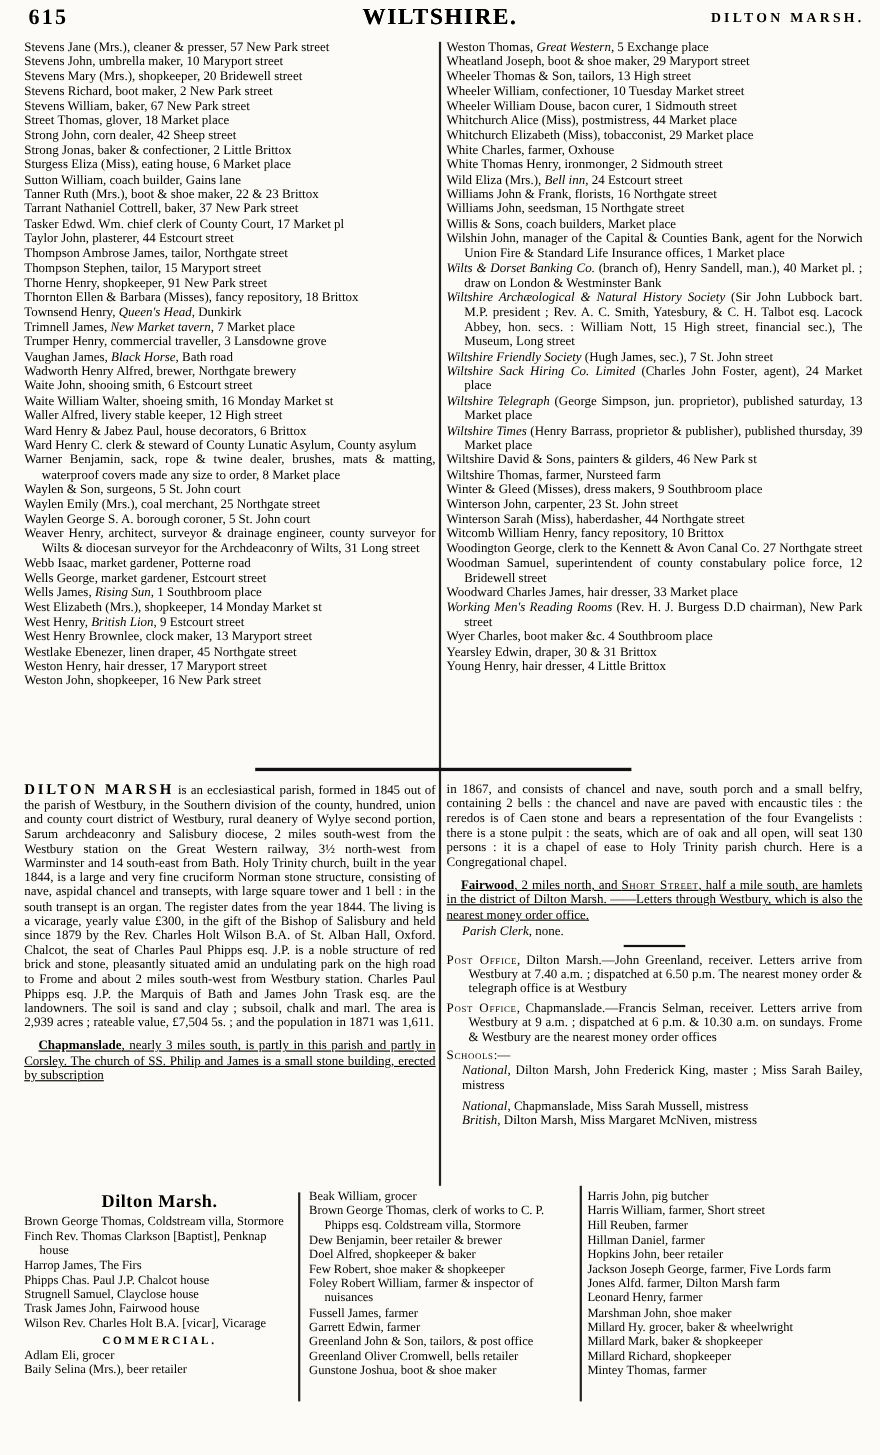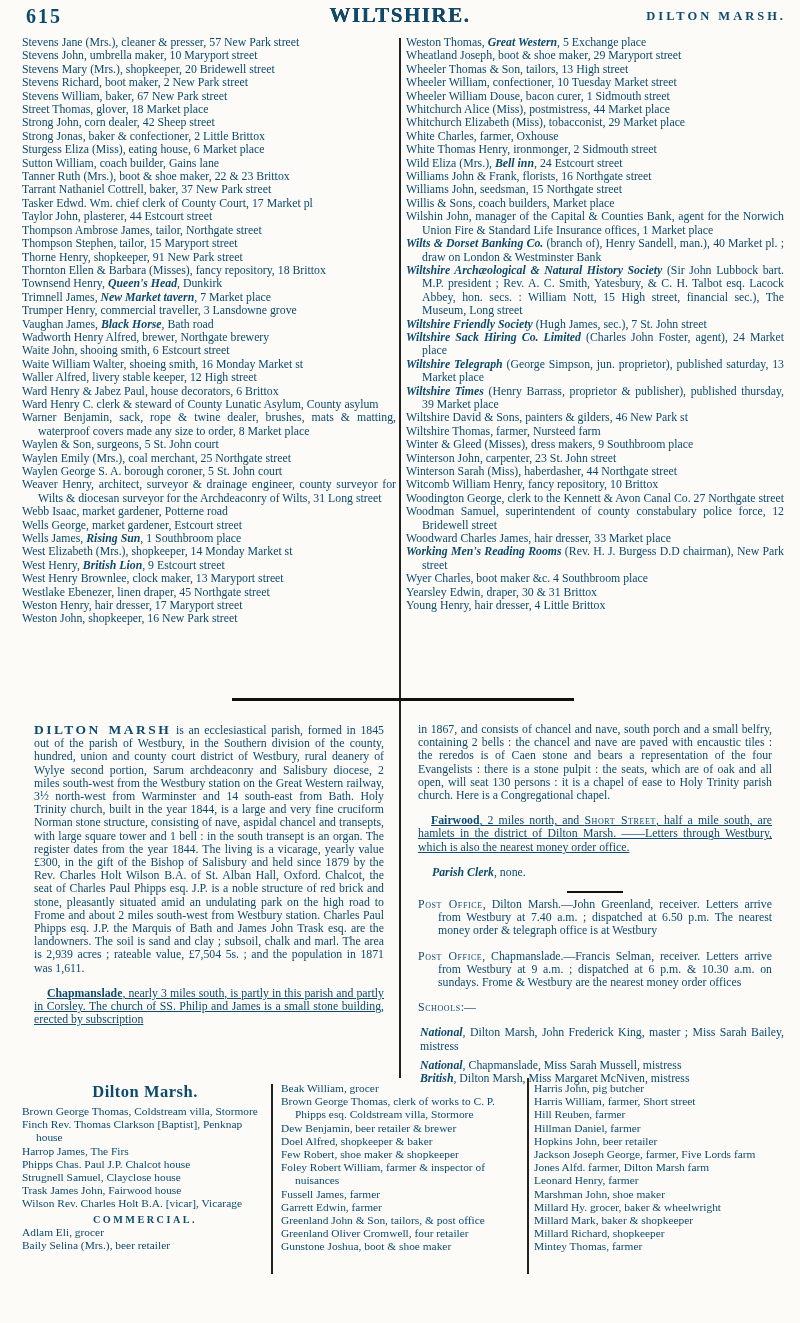--- a/index.html
+++ b/index.html
@@ -1,18 +1,18 @@
 <!DOCTYPE html>
 <html><head>
 <meta charset="utf-8">
 <style>
   html,body{margin:0;padding:0;background:#e9e7e0;}
   .page{
     position:relative;width:800px;height:1323px;margin:0 auto;
-    background:#fcfbf7;color:#0c4a6e;overflow:hidden;
+    background:#fcfbf7;color:#000000;overflow:hidden;
     font-family:"Liberation Serif","DejaVu Serif",serif;
   }
   
   .page-num{position:absolute;left:26px;top:5px;font-size:20px;font-weight:bold;letter-spacing:2px;}
   .page-title{position:absolute;left:0;right:0;top:3px;text-align:center;font-size:21px;font-weight:bold;letter-spacing:1.5px;text-shadow:0 0 .6px #000;}
   .running-head{position:absolute;right:14px;top:9px;font-size:12.5px;font-weight:bold;letter-spacing:3px;}
   
   .dir-col{position:absolute;top:36px;}
   .dir-left{left:22px;width:374px;}
   .dir-right{left:406px;width:378px;}
@@ -20,38 +20,38 @@
   
   .gutter-rule{position:absolute;left:399px;top:38px;width:2px;height:1040px;background:#222;}
   .section-rule{position:absolute;left:232px;top:698px;width:342px;height:3px;background:#111;}
   .trades-rule-1{position:absolute;left:271px;top:1084px;width:2px;height:190px;background:#222;}
   .trades-rule-2{position:absolute;left:527px;top:1078px;width:2px;height:196px;background:#222;}
   .dash-rule{width:56px;height:2px;background:#111;margin:6px auto 5px;}
   
   .gaz-col{position:absolute;top:711px;}
   .gaz-left{left:22px;width:374px;}
   .gaz-right{left:406px;width:378px;}
-  .para{margin:12px;font-size:11.8px;line-height:13.2px;text-align:justify;}
+  .para{margin:0;font-size:11.8px;line-height:13.2px;text-align:justify;}
   .para.indent{text-indent:13px;}
   .para.gap{margin-top:8px;text-decoration:underline;}
   .para.gap-s{margin-top:4px;}
   .para.hang{padding-left:20px;text-indent:-20px;}
   .para.pc{text-indent:14px;margin-top:2px;}
   .school{font-size:11.8px;line-height:13.2px;margin-left:14px;text-align:justify;}
   .school:nth-child(2){margin-top:6px;}
   
   .trades-col{position:absolute;top:1082px;}
   .trades-1{left:22px;width:246px;}
   .trades-2{left:281px;width:240px;}
   .trades-3{left:534px;width:252px;}
   .trades-col .entry{font-size:11.4px;line-height:13.2px;padding-left:14px;text-indent:-14px;text-align:left;}
   .trades-heading{margin:0 0 3px;text-align:center;font-size:16.5px;font-weight:bold;letter-spacing:.5px;}
   .commercial-heading{text-align:center;font-size:10.2px;font-weight:bold;letter-spacing:2.5px;margin:3px 0 1px;}
   
-  .seg-i{font-style:italic;font-weight:bold;}
+  .seg-i{font-style:italic;}
   .seg-b{font-weight:bold;}
   .seg-sc{font-variant:small-caps;letter-spacing:.6px;}
   .seg-lead{font-weight:bold;font-size:13.5px;letter-spacing:2.5px;}
 </style>
 </head>
 <body>
 
 <div class="page">
 
   <span class="page-num">615</span>
@@ -186,21 +186,21 @@
   <div class="trades-col trades-2">
       <div class="entry"><span>Beak William, grocer</span></div>
       <div class="entry"><span>Brown George Thomas, clerk of works to C. P. Phipps esq. Coldstream villa, Stormore</span></div>
       <div class="entry"><span>Dew Benjamin, beer retailer &amp; brewer</span></div>
       <div class="entry"><span>Doel Alfred, shopkeeper &amp; baker</span></div>
       <div class="entry"><span>Few Robert, shoe maker &amp; shopkeeper</span></div>
       <div class="entry"><span>Foley Robert William, farmer &amp; inspector of nuisances</span></div>
       <div class="entry"><span>Fussell James, farmer</span></div>
       <div class="entry"><span>Garrett Edwin, farmer</span></div>
       <div class="entry"><span>Greenland John &amp; Son, tailors, &amp; post office</span></div>
-      <div class="entry"><span>Greenland Oliver Cromwell, four retailer</span></div>
+      <div class="entry"><span>Greenland Oliver Cromwell, bells retailer</span></div>
       <div class="entry"><span>Gunstone Joshua, boot &amp; shoe maker</span></div>
     </div>
 
   <div class="trades-rule-2"></div>
 
   <div class="trades-col trades-3">
       <div class="entry"><span>Harris John, pig butcher</span></div>
       <div class="entry"><span>Harris William, farmer, Short street</span></div>
       <div class="entry"><span>Hill Reuben, farmer</span></div>
       <div class="entry"><span>Hillman Daniel, farmer</span></div>

